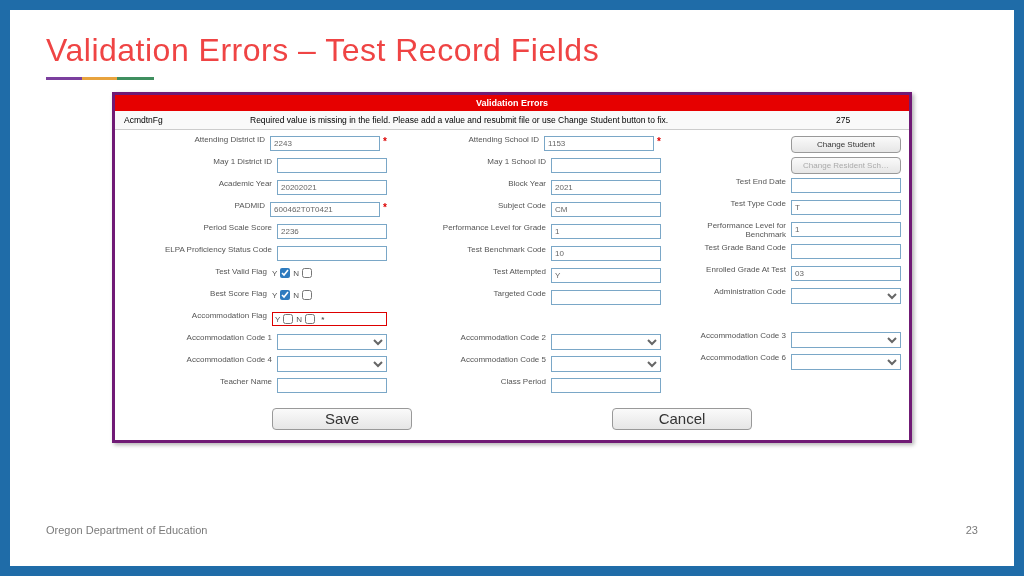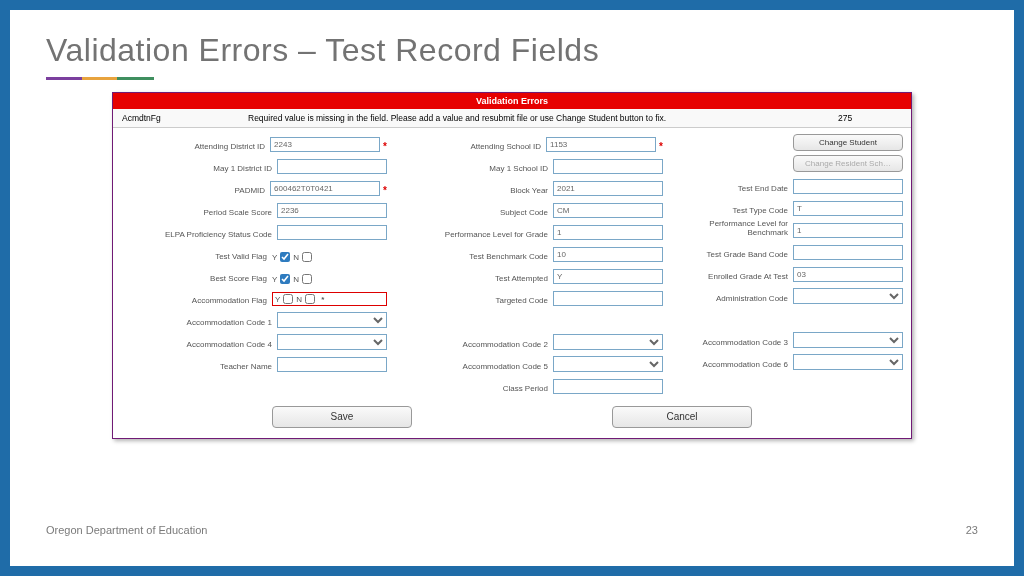--- a/index.html
+++ b/index.html
@@ -1,43 +1,43 @@
 <!DOCTYPE html>
 <html><head>
 <meta charset="utf-8">
 <style>
   * { box-sizing: border-box; margin: 0; padding: 0; }
   body { font-family: Arial, sans-serif; background: #fff; width: 1024px; height: 576px; position: relative; }
   .frame { position: absolute; inset: 0; border: 10px solid #1f6ca8; }
   .content { position: absolute; top: 32px; left: 46px; right: 46px; bottom: 32px; }
-  .title { font-size: 32px; color: #737373; font-weight: 400; margin-bottom: 8px; letter-spacing: 0.5px; }
+  .title { font-size: 32px; color: #ef4444; font-weight: 400; margin-bottom: 8px; letter-spacing: 0.5px; }
   .title-underline { height: 3px; width: 108px; background: linear-gradient(to right, #7b3f9e 0%, #7b3f9e 33%, #e8a33d 33%, #e8a33d 66%, #3f8f5f 66%, #3f8f5f 100%); margin-bottom: 12px; }
-  .panel { margin: 0 auto; width: 800px; background: #fff; border: 1px solid #701a75; box-shadow: 2px 2px 4px rgba(0,0,0,0.3); font-size: 8.5px; }
+  .panel { margin: 0 auto; width: 800px; background: #fff; border: 3px solid #701a75; box-shadow: 2px 2px 4px rgba(0,0,0,0.3); font-size: 8.5px; }
   .panel-header { background: #e60000; color: #fff; font-weight: bold; text-align: center; padding: 3px 0; font-size: 9px; }
   .err-row { display: flex; padding: 4px 6px; border-bottom: 1px solid #ccc; background: #f9f9f9; }
   .err-row .col { padding: 0 3px; }
   .err-head .col { font-weight: bold; color: #333; }
   .c-fn { width: 56px; } .c-fv { width: 70px; } .c-desc { flex: 1; } .c-blk { width: 70px; text-align: left; }
   .form-body { padding: 6px 8px 10px; }
   .form-grid { display: flex; gap: 10px; }
   .form-col { flex: 1; }
   .form-col.right { flex: 0 0 230px; }
-  .field { display: flex; align-items: flex-end; margin-bottom: 4px; min-height: 18px; }
+  .field { display: flex; align-items: flex-start; margin-bottom: 4px; min-height: 18px; }
   .field label { flex: 1; text-align: right; padding-right: 5px; color: #555; font-size: 8px; line-height: 1.1; }
   .field input[type=text], .field select { width: 110px; height: 15px; border: 1px solid #7aa7c7; font-size: 8px; padding: 0 3px; background: #fff; color: #666; }
   .field select { height: 16px; }
   .req { color: #d00; font-weight: bold; margin-left: 3px; font-size: 10px; }
   .chk-group { display: inline-flex; align-items: center; gap: 3px; width: 115px; }
   .chk-group span { font-size: 8px; color: #555; }
   .chk-group input { width: 10px; height: 10px; accent-color: #2e7bbf; }
   .chk-group.err { border: 1px solid #d00; padding: 1px 2px; }
   .btn { display: block; width: 110px; height: 17px; line-height: 15px; border: 1px solid #999; border-radius: 4px; background: linear-gradient(#fafafa,#e6e6e6); color: #333; font-size: 8px; text-align: center; margin-bottom: 4px; margin-left: auto; cursor: pointer; }
   .btn.disabled { color: #aaa; }
   .actions { display: flex; gap: 200px; justify-content: center; margin-top: 8px; }
-  .actions .btn { width: 140px; height: 22px; line-height: 20px; font-size: 10px; margin: 0; }
+  .actions .btn { width: 140px; height: 22px; line-height: 20px; font-size: 15px; margin: 0; }
   .footer { position: absolute; bottom: 8px; left: 0; right: 0; display: flex; justify-content: space-between; font-size: 11px; color: #7a7a7a; }
 </style>
 </head>
 <body>
 <div class="frame"></div>
 <div class="content">
 
 <h1 class="title">Validation Errors – Test Record Fields</h1>
 <div class="title-underline"></div>
 
@@ -57,20 +57,24 @@
         <div class="field">
               <label>Attending District ID</label>
               <input type="text" value="2243" style="">
               <span class="req">*</span>
             </div>
         <div class="field">
               <label>May 1 District ID</label>
               <input type="text" value="" style="">
             </div>
         <div class="field">
+              <label>Academic Year</label>
+              <input type="text" value="20202021" style="">
+            </div>
+        <div class="field">
               <label>PADMID</label>
               <input type="text" value="600462T0T0421" style="">
               <span class="req">*</span>
             </div>
         <div class="field">
               <label>Period Scale Score</label>
               <input type="text" value="2236" style="">
             </div>
         <div class="field">
               <label>ELPA Proficiency Status Code</label>

